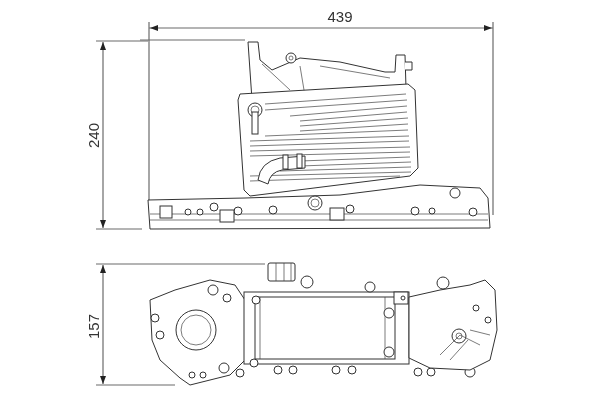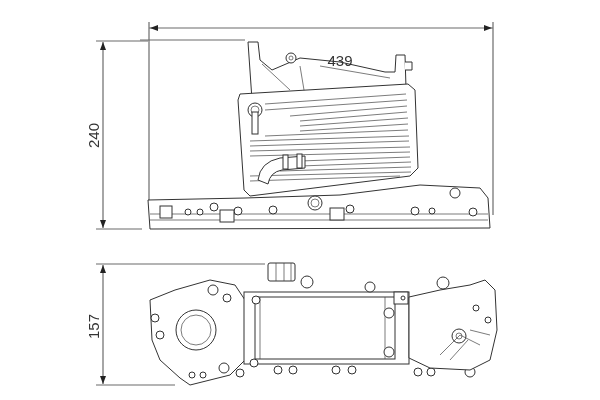--- a/index.html
+++ b/index.html
@@ -1,20 +1,20 @@
 <!DOCTYPE html>
 <html><head>
 <meta charset="utf-8">
 <style>
   html, body { margin: 0; padding: 0; background: #ffffff; }
   body { width: 600px; height: 400px; overflow: hidden; position: relative; font-family: "Liberation Sans", sans-serif; }
   #canvas { position: absolute; left: 0; top: 0; width: 600px; height: 400px; }
   .dim-label { position: absolute; font-family: "Liberation Sans", sans-serif; font-size: 15px; color: #333333; line-height: 1; }
   .dim-label.vertical { transform: rotate(-90deg); transform-origin: center center; }
-  #dim-width-label { left: 320px; top: 9px; width: 40px; text-align: center; margin-top: 44px; }
+  #dim-width-label { left: 320px; top: 9px; width: 40px; text-align: center; }
   #dim-height-top-label { left: 73px; top: 128px; width: 40px; text-align: center; }
   #dim-height-bottom-label { left: 73px; top: 319px; width: 40px; text-align: center; }
   svg .dim { stroke: #6b6b6b; stroke-width: 1.2; fill: none; }
   svg .arrow { fill: #222222; stroke: none; }
   svg .part { stroke: #333333; stroke-width: 1; fill: #ffffff; }
   svg .part-thin { stroke: #444444; stroke-width: 0.7; fill: none; }
   svg .part-fill { stroke: #333333; stroke-width: 1; fill: #ffffff; }
 </style>
 </head>
 <body>

